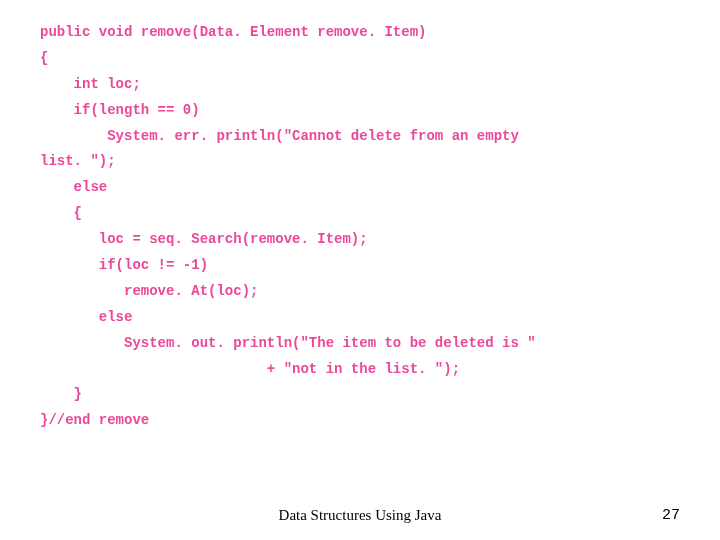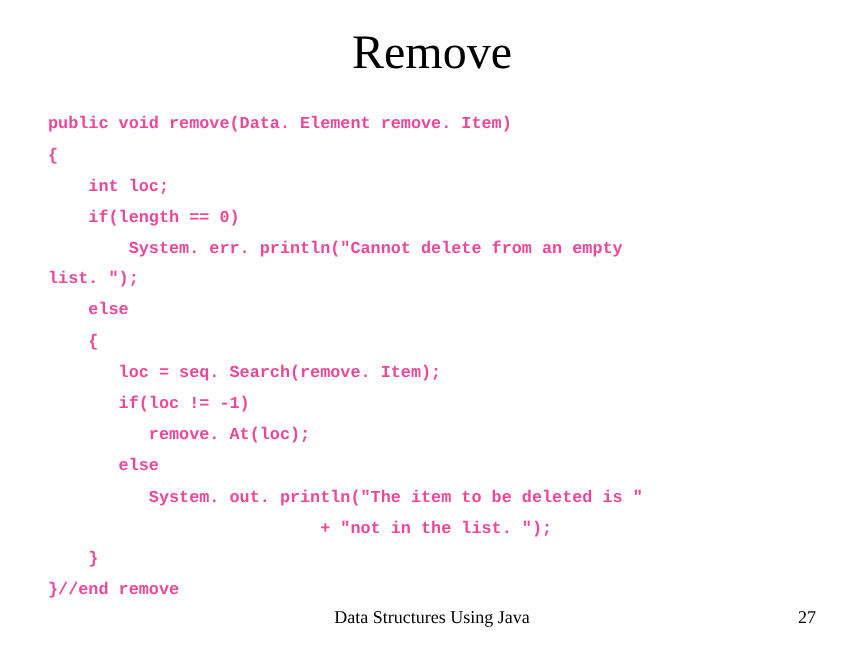--- a/index.html
+++ b/index.html
@@ -47,29 +47,28 @@
       font-family: "Times New Roman", Times, serif;
       font-size: 15px;
     }
     .footer-text {
       text-align: center;
     }
     .page-number {
       position: absolute;
       right: 40px;
       bottom: 16px;
-      font-family: Liberation Serif, serif;
+      font-family: Liberation Mono, monospace;
       font-size: 15px;
     }
   </style>
 </head>
 <body>
 
 <div class="slide">
-  <h1 class="title">Remove</h1>
   <div class="code-block"><span>public void remove(Data. Element remove. Item)</span>
 <span>{</span>
 <span>    int loc;</span>
 <span>    if(length == 0)</span>
 <span>        System. err. println("Cannot delete from an empty</span>
 <span>list. ");</span>
 <span>    else</span>
 <span>    {</span>
 <span>       loc = seq. Search(remove. Item);</span>
 <span>       if(loc != -1)</span>

